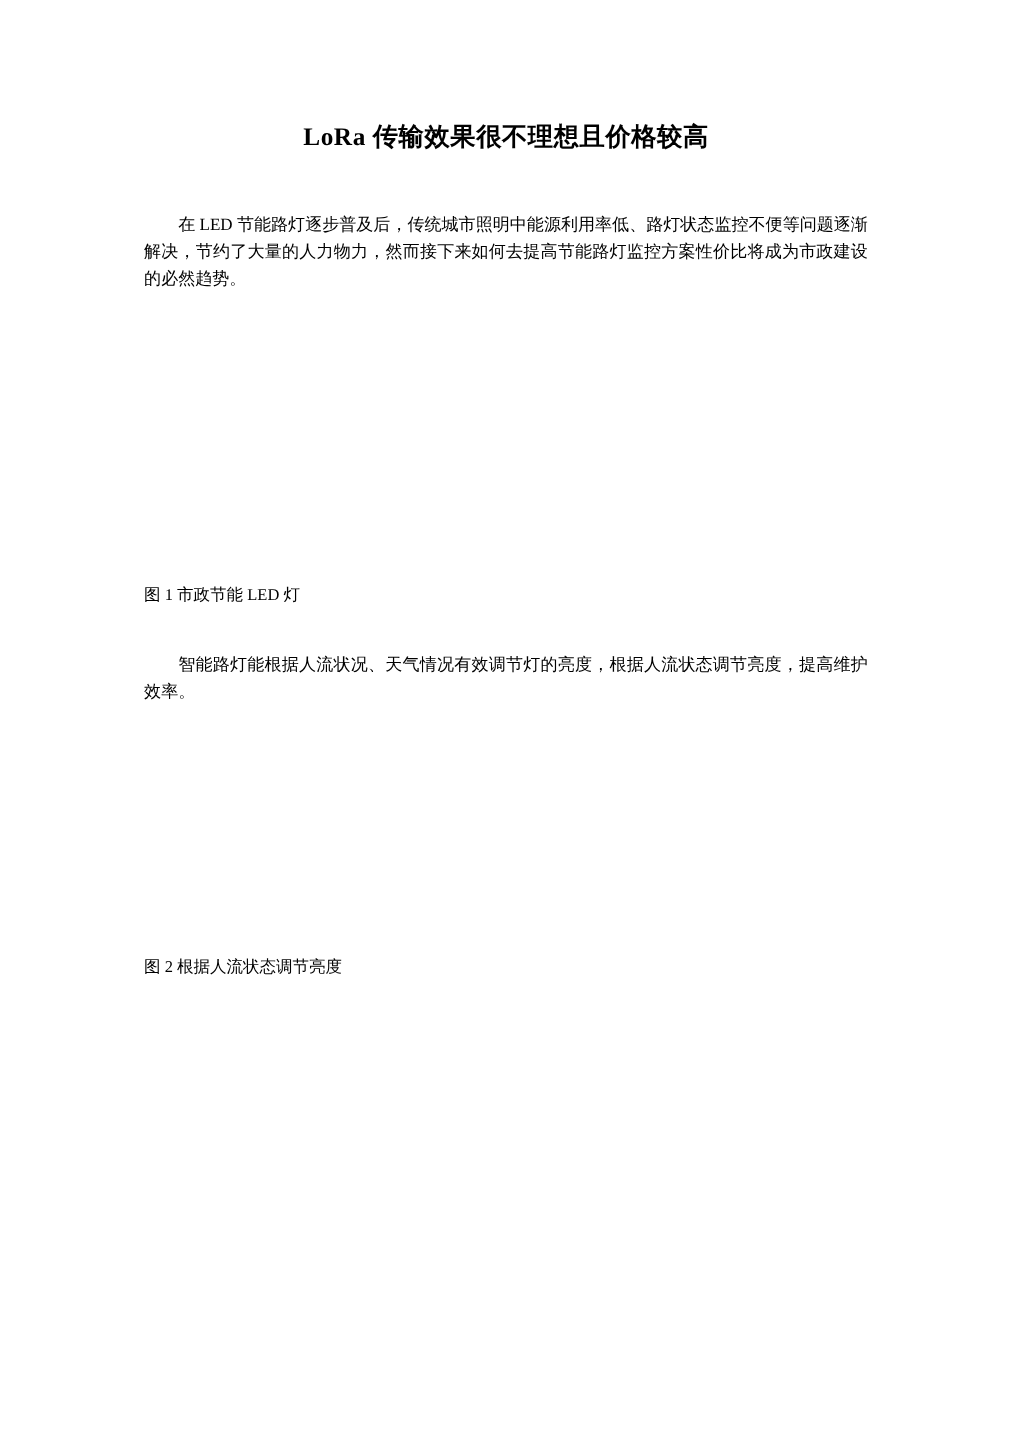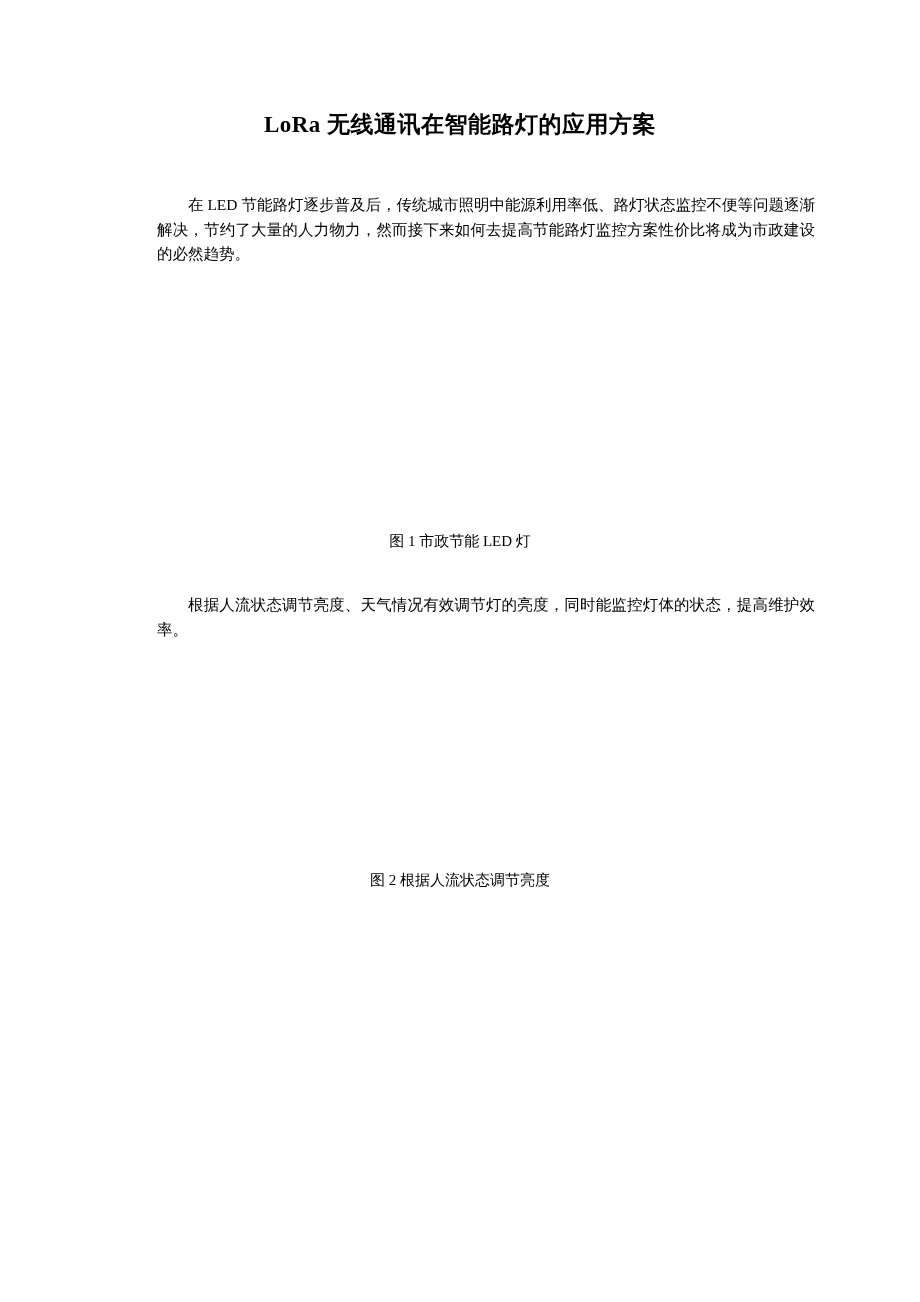--- a/index.html
+++ b/index.html
@@ -26,30 +26,29 @@
     letter-spacing: 0.5px;
   }
   .para {
     position: absolute;
     left: 131px;
     width: 658px;
     font-size: 15.5px;
     line-height: 24.7px;
     text-align: justify;
     text-indent: 2em;
-    margin-left: 26px;
   }
   .para-1 { top: 193px; }
   .para-2 { top: 593px; }
   .para-3 { top: 993px; }
   .figure-caption {
     position: absolute;
     left: 131px;
     width: 658px;
-    text-align: center;
+    text-align: left;
     font-size: 15px;
     line-height: 24px;
   }
   .caption-1 { top: 529px; }
   .caption-2 { top: 868px; }
   .section-heading {
     position: absolute;
     left: 131px;
     top: 925px;
     width: 658px;
@@ -65,29 +64,29 @@
     background: transparent;
   }
   .figure-area-1 { top: 272px; height: 252px; }
   .figure-area-2 { top: 648px; height: 215px; }
 </style>
 </head>
 <body>
 
 <div class="page">
 
-  <h1 class="doc-title">LoRa 无线通讯在智能路灯的应用方案</h1>
+  <h1 class="doc-title">LoRa 传输效果很不理想且价格较高</h1>
 
   <p class="para para-1">在 LED 节能路灯逐步普及后，传统城市照明中能源利用率低、路灯状态监控不便等问题逐渐解决，节约了大量的人力物力，然而接下来如何去提高节能路灯监控方案性价比将成为市政建设的必然趋势。</p>
 
   <div class="figure-area figure-area-1"></div>
 
   <div class="figure-caption caption-1">图 1  市政节能 LED 灯</div>
 
-  <p class="para para-2">根据人流状态调节亮度、天气情况有效调节灯的亮度，同时能监控灯体的状态，提高维护效率。</p>
+  <p class="para para-2">智能路灯能根据人流状况、天气情况有效调节灯的亮度，根据人流状态调节亮度，提高维护效率。</p>
 
   <div class="figure-area figure-area-2"></div>
 
   <div class="figure-caption caption-2">图 2  根据人流状态调节亮度</div>
 
 
 
 </div>
 
 </body></html>

